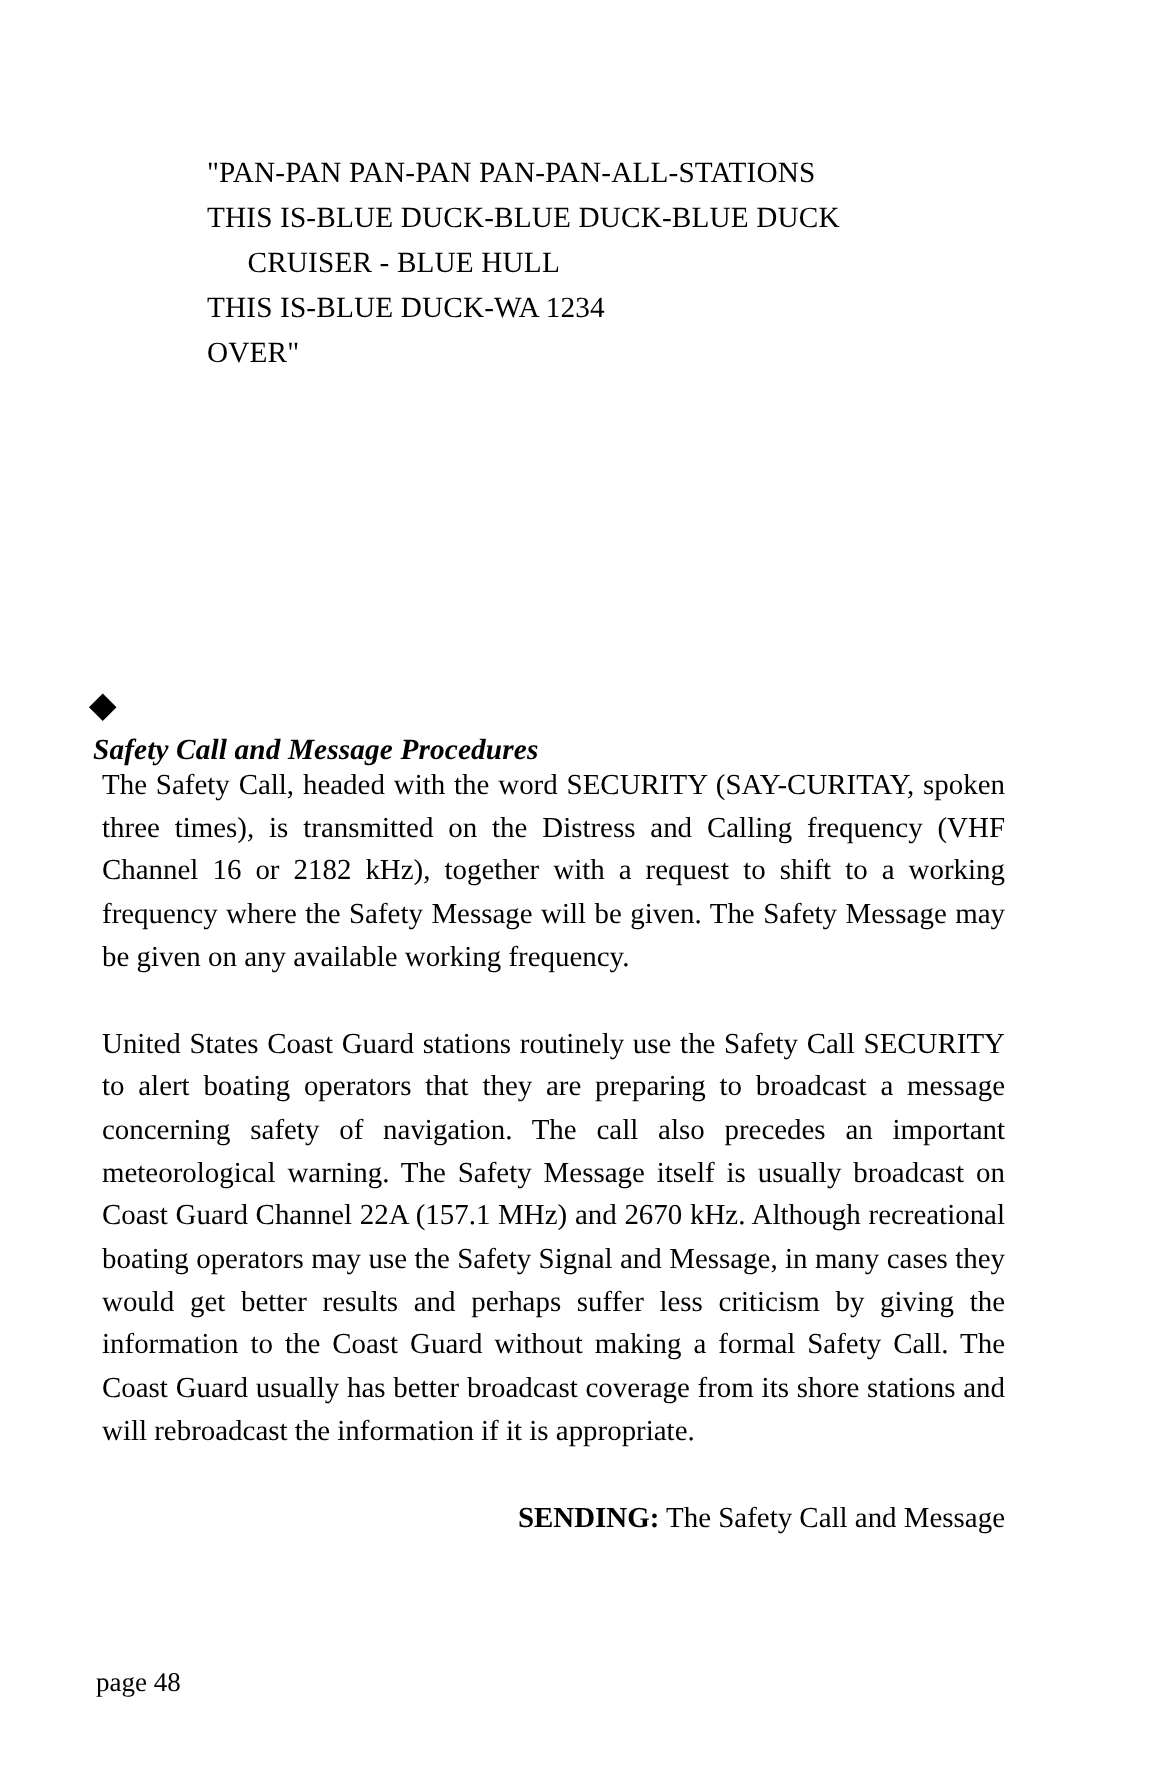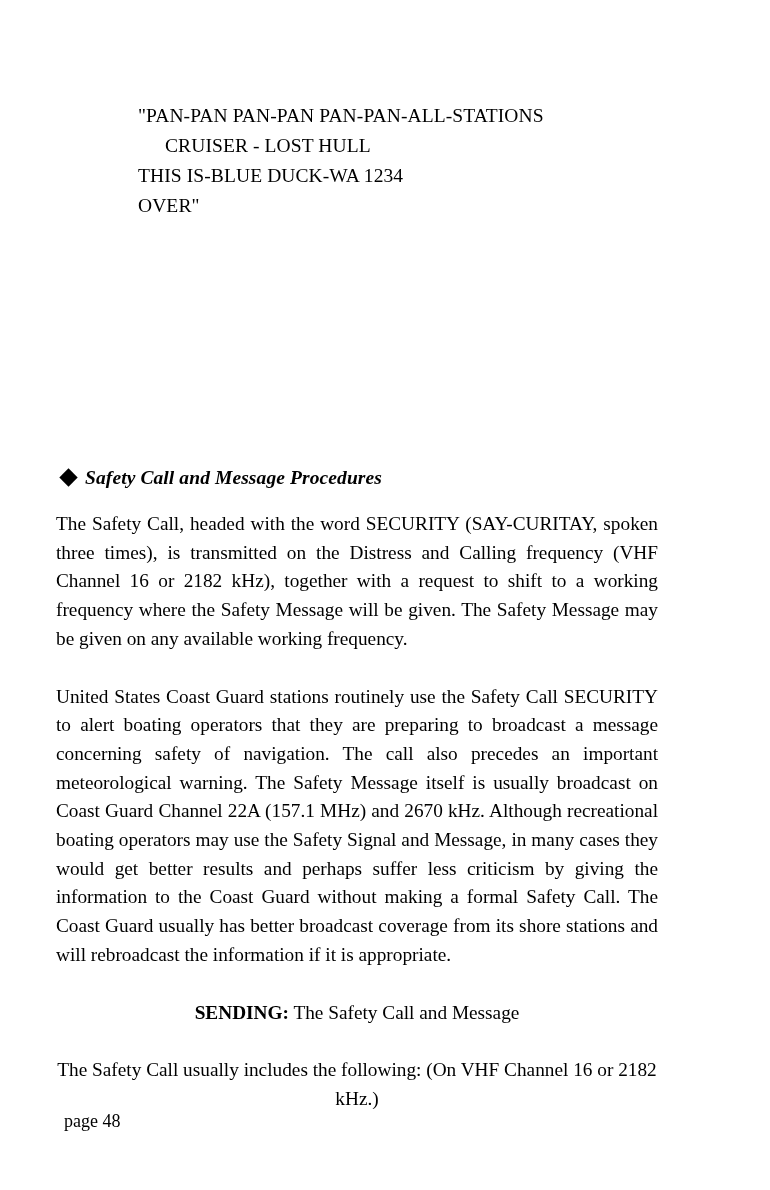--- a/index.html
+++ b/index.html
@@ -41,22 +41,23 @@
   .quote-line.indented {
     padding-left: 27px;
   }
 
   
   .section-heading {
     position: absolute;
     left: 62px;
     top: 466px;
     display: flex;
-    align-items: center;
+    align-items: flex-start;
     gap: 10px;
+    flex-direction: column;
   }
   .diamond-icon {
     display: inline-block;
     width: 13px;
     height: 13px;
     background: #000000;
     transform: rotate(45deg);
     position: relative;
     top: -1px;
     flex: none;
@@ -65,37 +66,37 @@
     font-size: 19.5px;
     font-weight: bold;
     font-style: italic;
     line-height: 24px;
     letter-spacing: 0.1px;
   }
 
   
   .body-col {
     position: absolute;
-    left: 56px;
+    left: 68px;
     top: 510px;
     width: 602px;
   }
   p.body-par {
     margin: 0 0 22px 0;
     font-size: 19.3px;
     line-height: 28.7px;
     text-align: justify;
     text-justify: inter-word;
     hyphens: none;
   }
   p.body-par:last-child {
     margin-bottom: 0;
   }
   p.body-par.ragged {
-    text-align: center;
+    text-align: right;
   }
   .par-gap-lg {
     margin-bottom: 29px !important;
   }
   .lead-bold {
     font-weight: bold;
   }
 
   
   .page-footer {
@@ -106,32 +107,32 @@
     line-height: 22px;
   }
 </style>
 </head>
 <body>
 
 <div class="page">
 
   <div class="quote-block">
     <div class="quote-line">"PAN-PAN PAN-PAN PAN-PAN-ALL-STATIONS</div>
-    <div class="quote-line indented">CRUISER - LOST HULL</div>
+    <div class="quote-line">THIS IS-BLUE DUCK-BLUE DUCK-BLUE DUCK</div>
+    <div class="quote-line indented">CRUISER - BLUE HULL</div>
     <div class="quote-line">THIS IS-BLUE DUCK-WA 1234</div>
     <div class="quote-line">OVER"</div>
   </div>
 
   <div class="section-heading">
     <span class="diamond-icon"></span>
     <span class="section-heading-text">Safety Call and Message Procedures</span>
   </div>
 
   <div class="body-col">
     <p class="body-par par-gap-lg">The Safety Call, headed with the word SECURITY (SAY-CURITAY, spoken three times), is transmitted on the Distress and Calling frequency (VHF Channel 16 or 2182 kHz), together with a request to shift to a working frequency where the Safety Message will be given. The Safety Message may be given on any available working frequency.</p>
     <p class="body-par par-gap-lg">United States Coast Guard stations routinely use the Safety Call SECURITY to alert boating operators that they are preparing to broadcast a message concerning safety of navigation. The call also precedes an important meteorological warning. The Safety Message itself is usually broadcast on Coast Guard Channel 22A (157.1 MHz) and 2670 kHz. Although recreational boating operators may use the Safety Signal and Message, in many cases they would get better results and perhaps suffer less criticism by giving the information to the Coast Guard without making a formal Safety Call. The Coast Guard usually has better broadcast coverage from its shore stations and will rebroadcast the information if it is appropriate.</p>
     <p class="body-par ragged par-gap-lg"><span class="lead-bold">SENDING:</span><span> The Safety Call and Message</span></p>
-    <p class="body-par ragged">The Safety Call usually includes the following: (On VHF Channel 16 or 2182 kHz.)</p>
   </div>
 
   <div class="page-footer">page 48</div>
 
 </div>
 
 </body></html>

